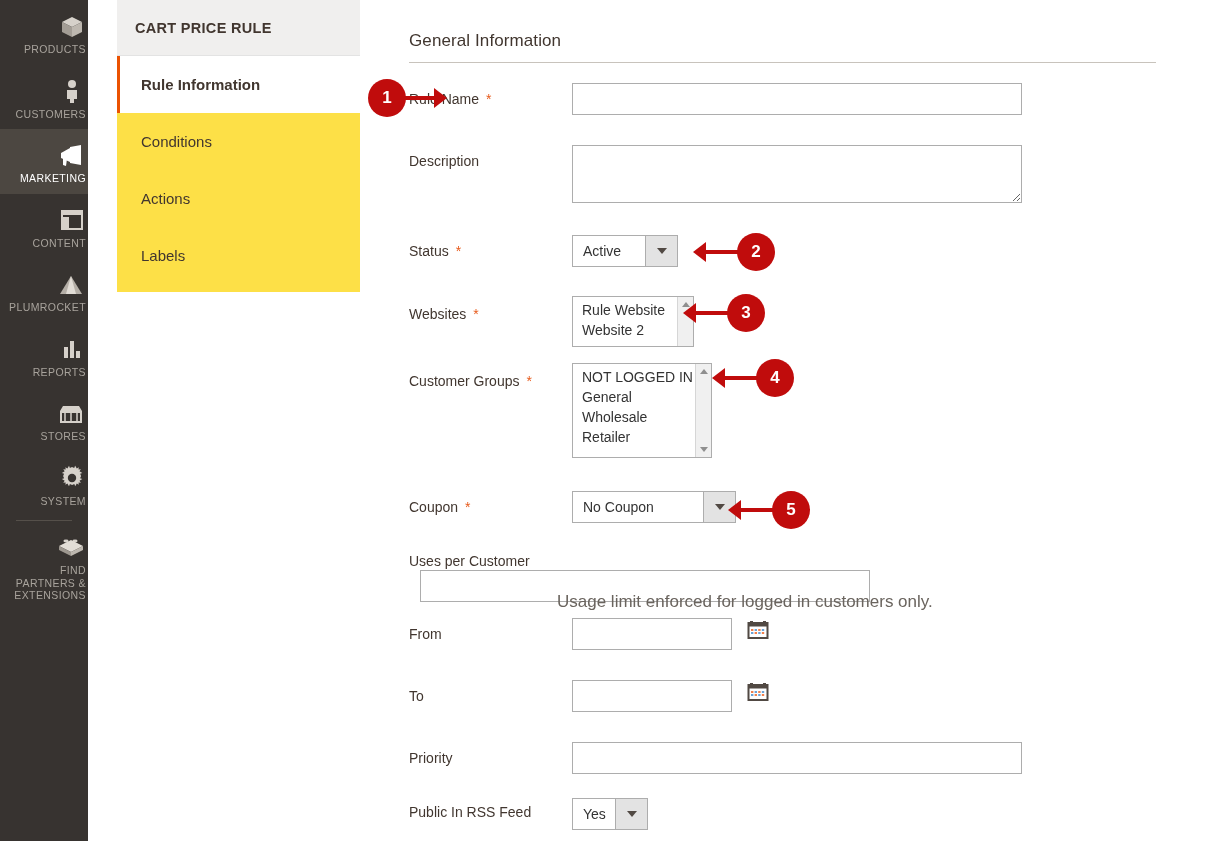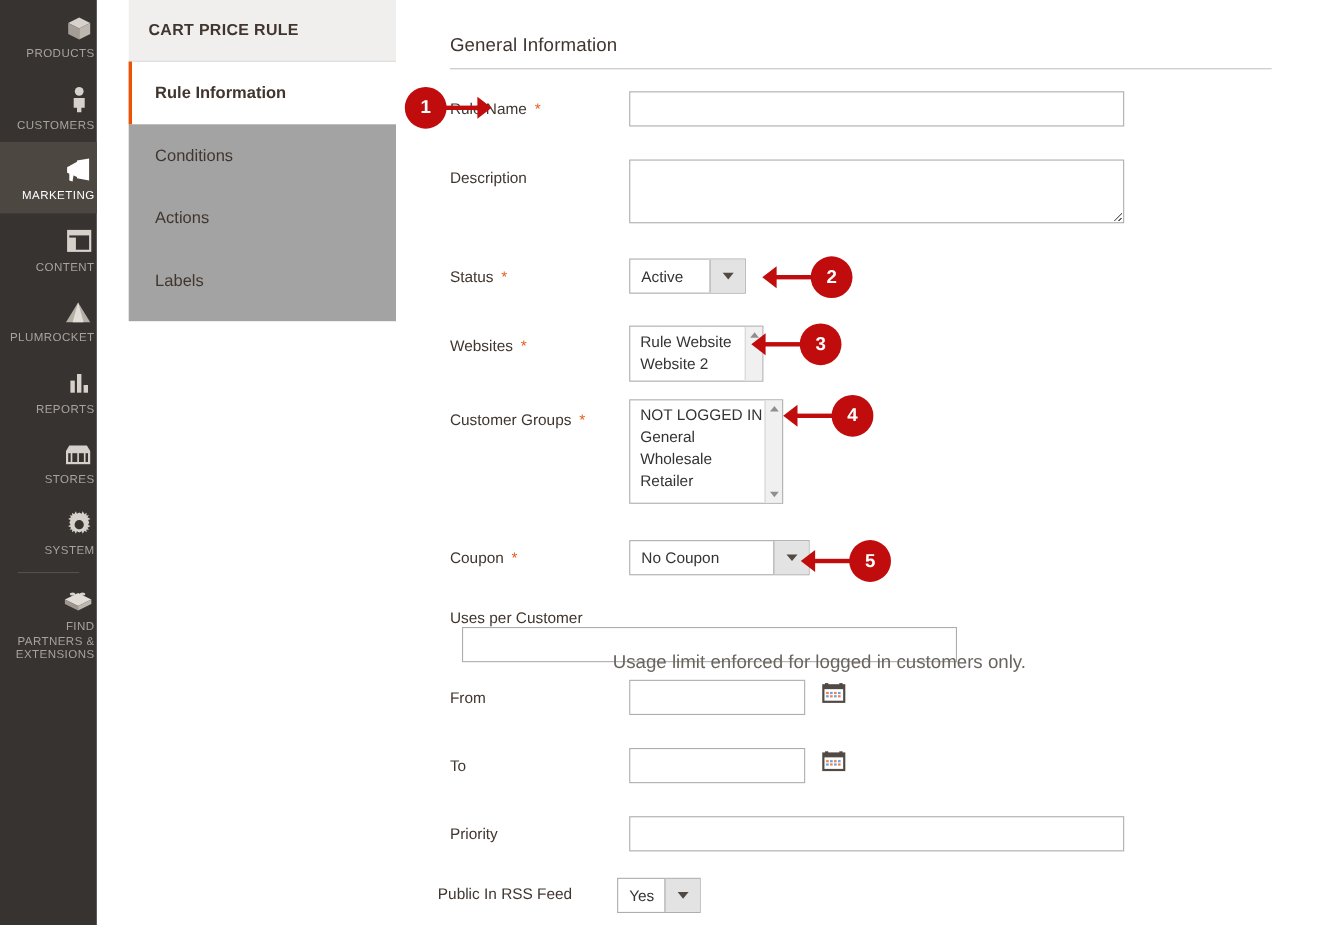--- a/index.html
+++ b/index.html
@@ -56,21 +56,21 @@
     height: 56px;
     background: #f0efee;
     border-bottom: 1px solid #e3e3e3;
     display: flex; align-items: center;
     padding-left: 18px;
     font-size: 14.5px;
     font-weight: bold;
     letter-spacing: .3px;
     color: #41362f;
   }
-  .tabs-list { background: #a3a3a3; padding-bottom: 8px; }
+  .tabs-list { background: #fde047; padding-bottom: 8px; }
   .tab-item {
     height: 57px;
     display: flex; align-items: center;
     padding-left: 21px;
     font-size: 15px;
     color: #41362f;
     border-left: 3px solid transparent;
     cursor: pointer;
   }
   .tab-item.current {
@@ -497,21 +497,21 @@
       </div>
     </div>
 
     <div class="field" style="left:49px; top:742px;">
       <div class="flabel">Priority</div>
       <div class="fctl">
         <input class="txt wide" type="text" value="" style="">
       </div>
     </div>
 
-    <div class="field" style="left:38px; top:798px;">
+    <div class="field" style="left:49px; top:798px;">
       <div class="flabel" style="padding-top:6px;">Public In RSS Feed</div>
       <div class="fctl">
         <div class="sel rss">
           <span class="sel-val">Yes</span>
           <span class="sel-btn">
               <i class="caret"></i>
             </span>
         </div>
       </div>
     </div>

